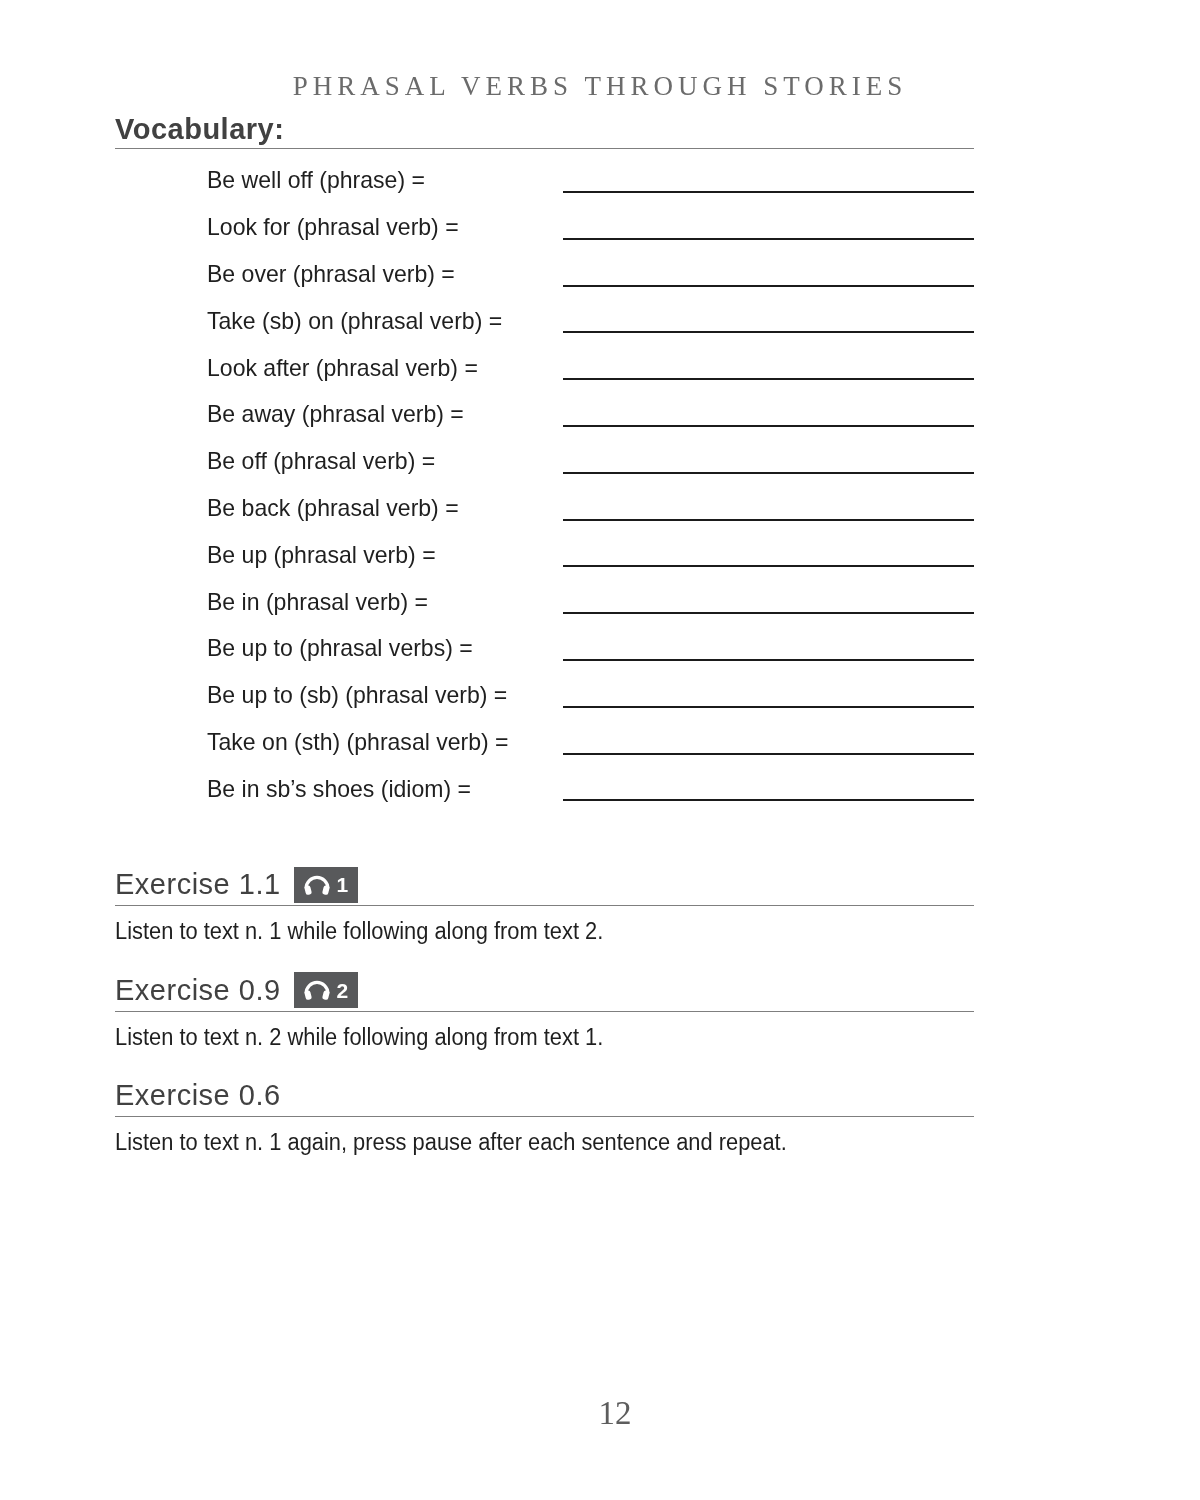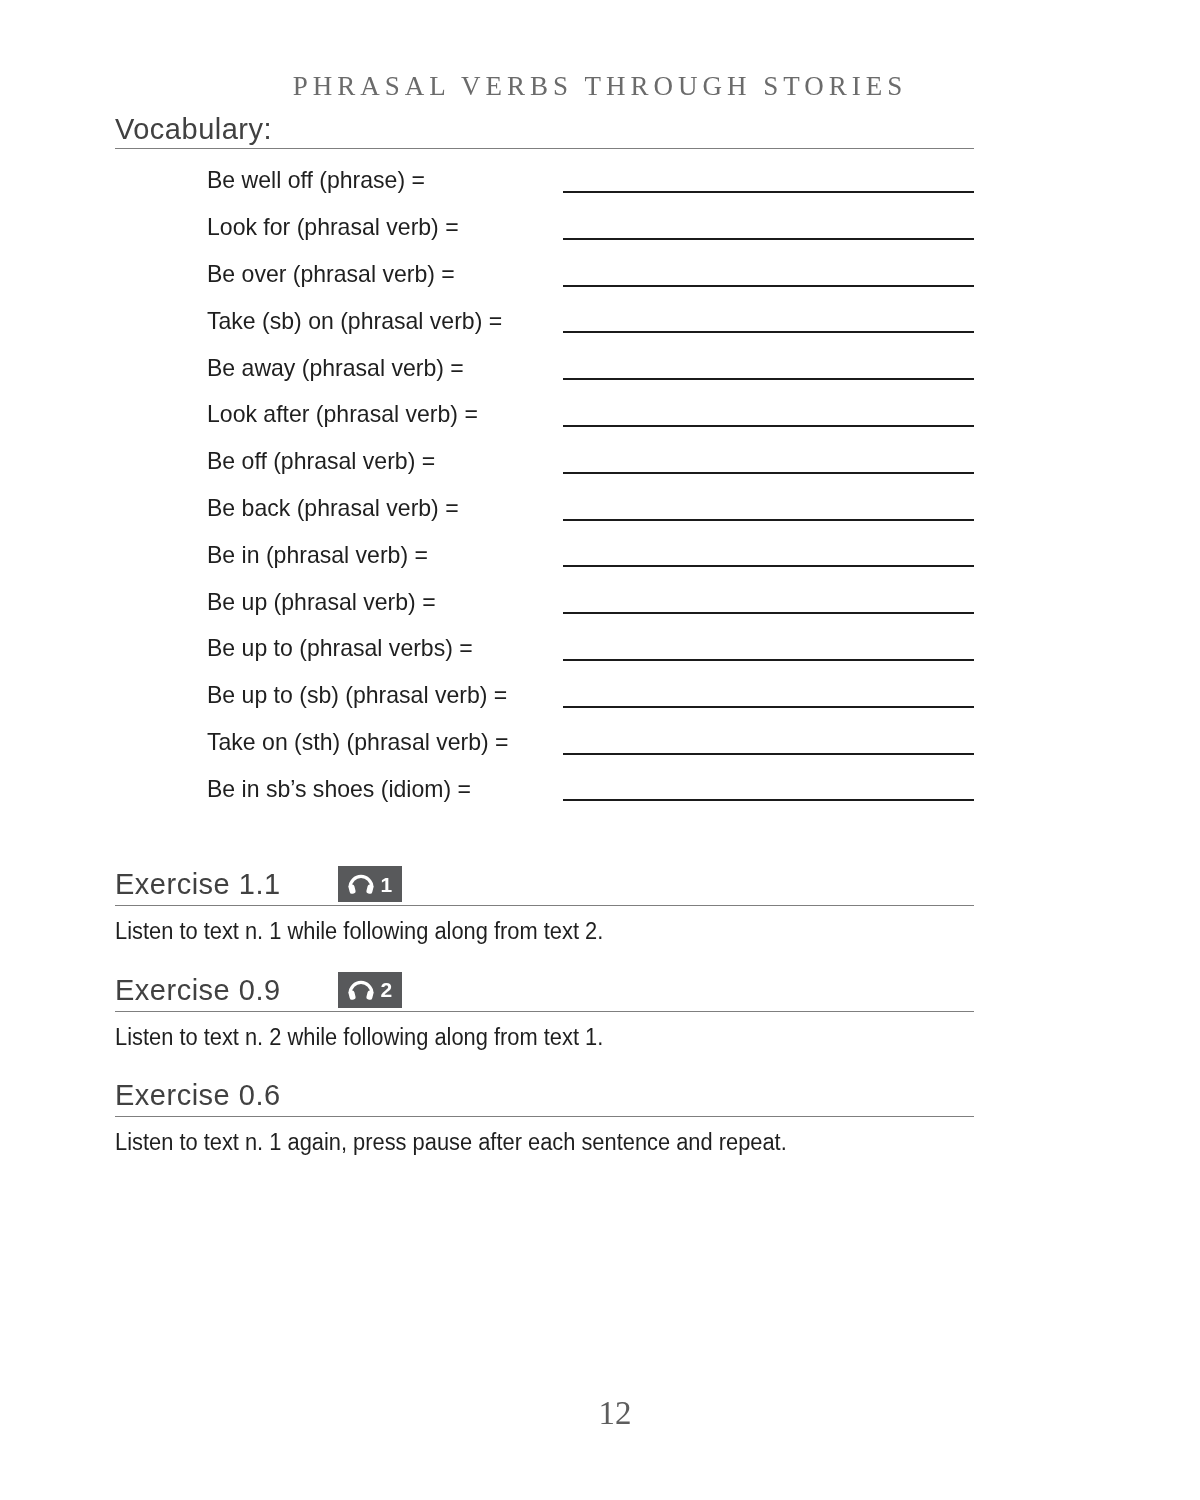--- a/index.html
+++ b/index.html
@@ -17,41 +17,41 @@
     font-family:"Liberation Serif", serif;
     font-size:27px; line-height:32px;
     letter-spacing:5px;
     color:#6b6b6b;
     font-weight:400;
   }
   .content { margin-left:115px; width:926px; padding-top:112px; }
 
   .vocab-heading {
     margin:0; font-size:29px; line-height:34px;
-    font-weight:400; color:#414141; letter-spacing:0.5px;
+    font-weight:700; color:#414141; letter-spacing:0.5px;
   }
   .heading-rule {
     height:0; border-bottom:1.5px solid #7f7f7f; margin-top:2px;
   }
 
   .vocab-list { margin-top:8px; }
   .vocab-row { position:relative; height:46.8px;text-align:right; }
   .vocab-label {
     position:absolute; left:92px; top:50%;
     transform:translateY(-50%) scaleX(0.96); transform-origin:left center;
     font-size:24px; color:#1f1f1f; white-space:nowrap;
   }
   .vocab-blank {
     position:absolute; left:448px; width:469px; top:34px;
     border-top:2.2px solid #1b1b1b;
   }
 
   .exercise { margin-top:25.5px; }
   .exercise-first { margin-top:54px; }
-  .exercise-heading-row { display:flex; height:37px;gap:44px; }
+  .exercise-heading-row { display:flex; align-items:center; height:37px; }
   .exercise-heading {
     margin:0; font-size:29px; line-height:37px;
     font-weight:300; color:#414141; letter-spacing:0.5px;
   }
   .audio-badge {
     display:inline-flex; align-items:center; gap:7px;
     height:36px; padding:0 10px;
     background:#58595b; margin-left:13px;
   }
   .audio-num {
@@ -94,41 +94,41 @@
       </div>
       <div class="vocab-row">
         <span class="vocab-label">Be over (phrasal verb) =</span>
         <span class="vocab-blank"></span>
       </div>
       <div class="vocab-row">
         <span class="vocab-label">Take (sb) on (phrasal verb) =</span>
         <span class="vocab-blank"></span>
       </div>
       <div class="vocab-row">
-        <span class="vocab-label">Be away (phrasal verb) =</span>
+        <span class="vocab-label">Look after (phrasal verb) =</span>
         <span class="vocab-blank"></span>
       </div>
       <div class="vocab-row">
-        <span class="vocab-label">Look after (phrasal verb) =</span>
+        <span class="vocab-label">Be away (phrasal verb) =</span>
         <span class="vocab-blank"></span>
       </div>
       <div class="vocab-row">
         <span class="vocab-label">Be off (phrasal verb) =</span>
         <span class="vocab-blank"></span>
       </div>
       <div class="vocab-row">
         <span class="vocab-label">Be back (phrasal verb) =</span>
         <span class="vocab-blank"></span>
       </div>
       <div class="vocab-row">
-        <span class="vocab-label">Be in (phrasal verb) =</span>
+        <span class="vocab-label">Be up (phrasal verb) =</span>
         <span class="vocab-blank"></span>
       </div>
       <div class="vocab-row">
-        <span class="vocab-label">Be up (phrasal verb) =</span>
+        <span class="vocab-label">Be in (phrasal verb) =</span>
         <span class="vocab-blank"></span>
       </div>
       <div class="vocab-row">
         <span class="vocab-label">Be up to (phrasal verbs) =</span>
         <span class="vocab-blank"></span>
       </div>
       <div class="vocab-row">
         <span class="vocab-label">Be up to (sb) (phrasal verb) =</span>
         <span class="vocab-blank"></span>
       </div>

